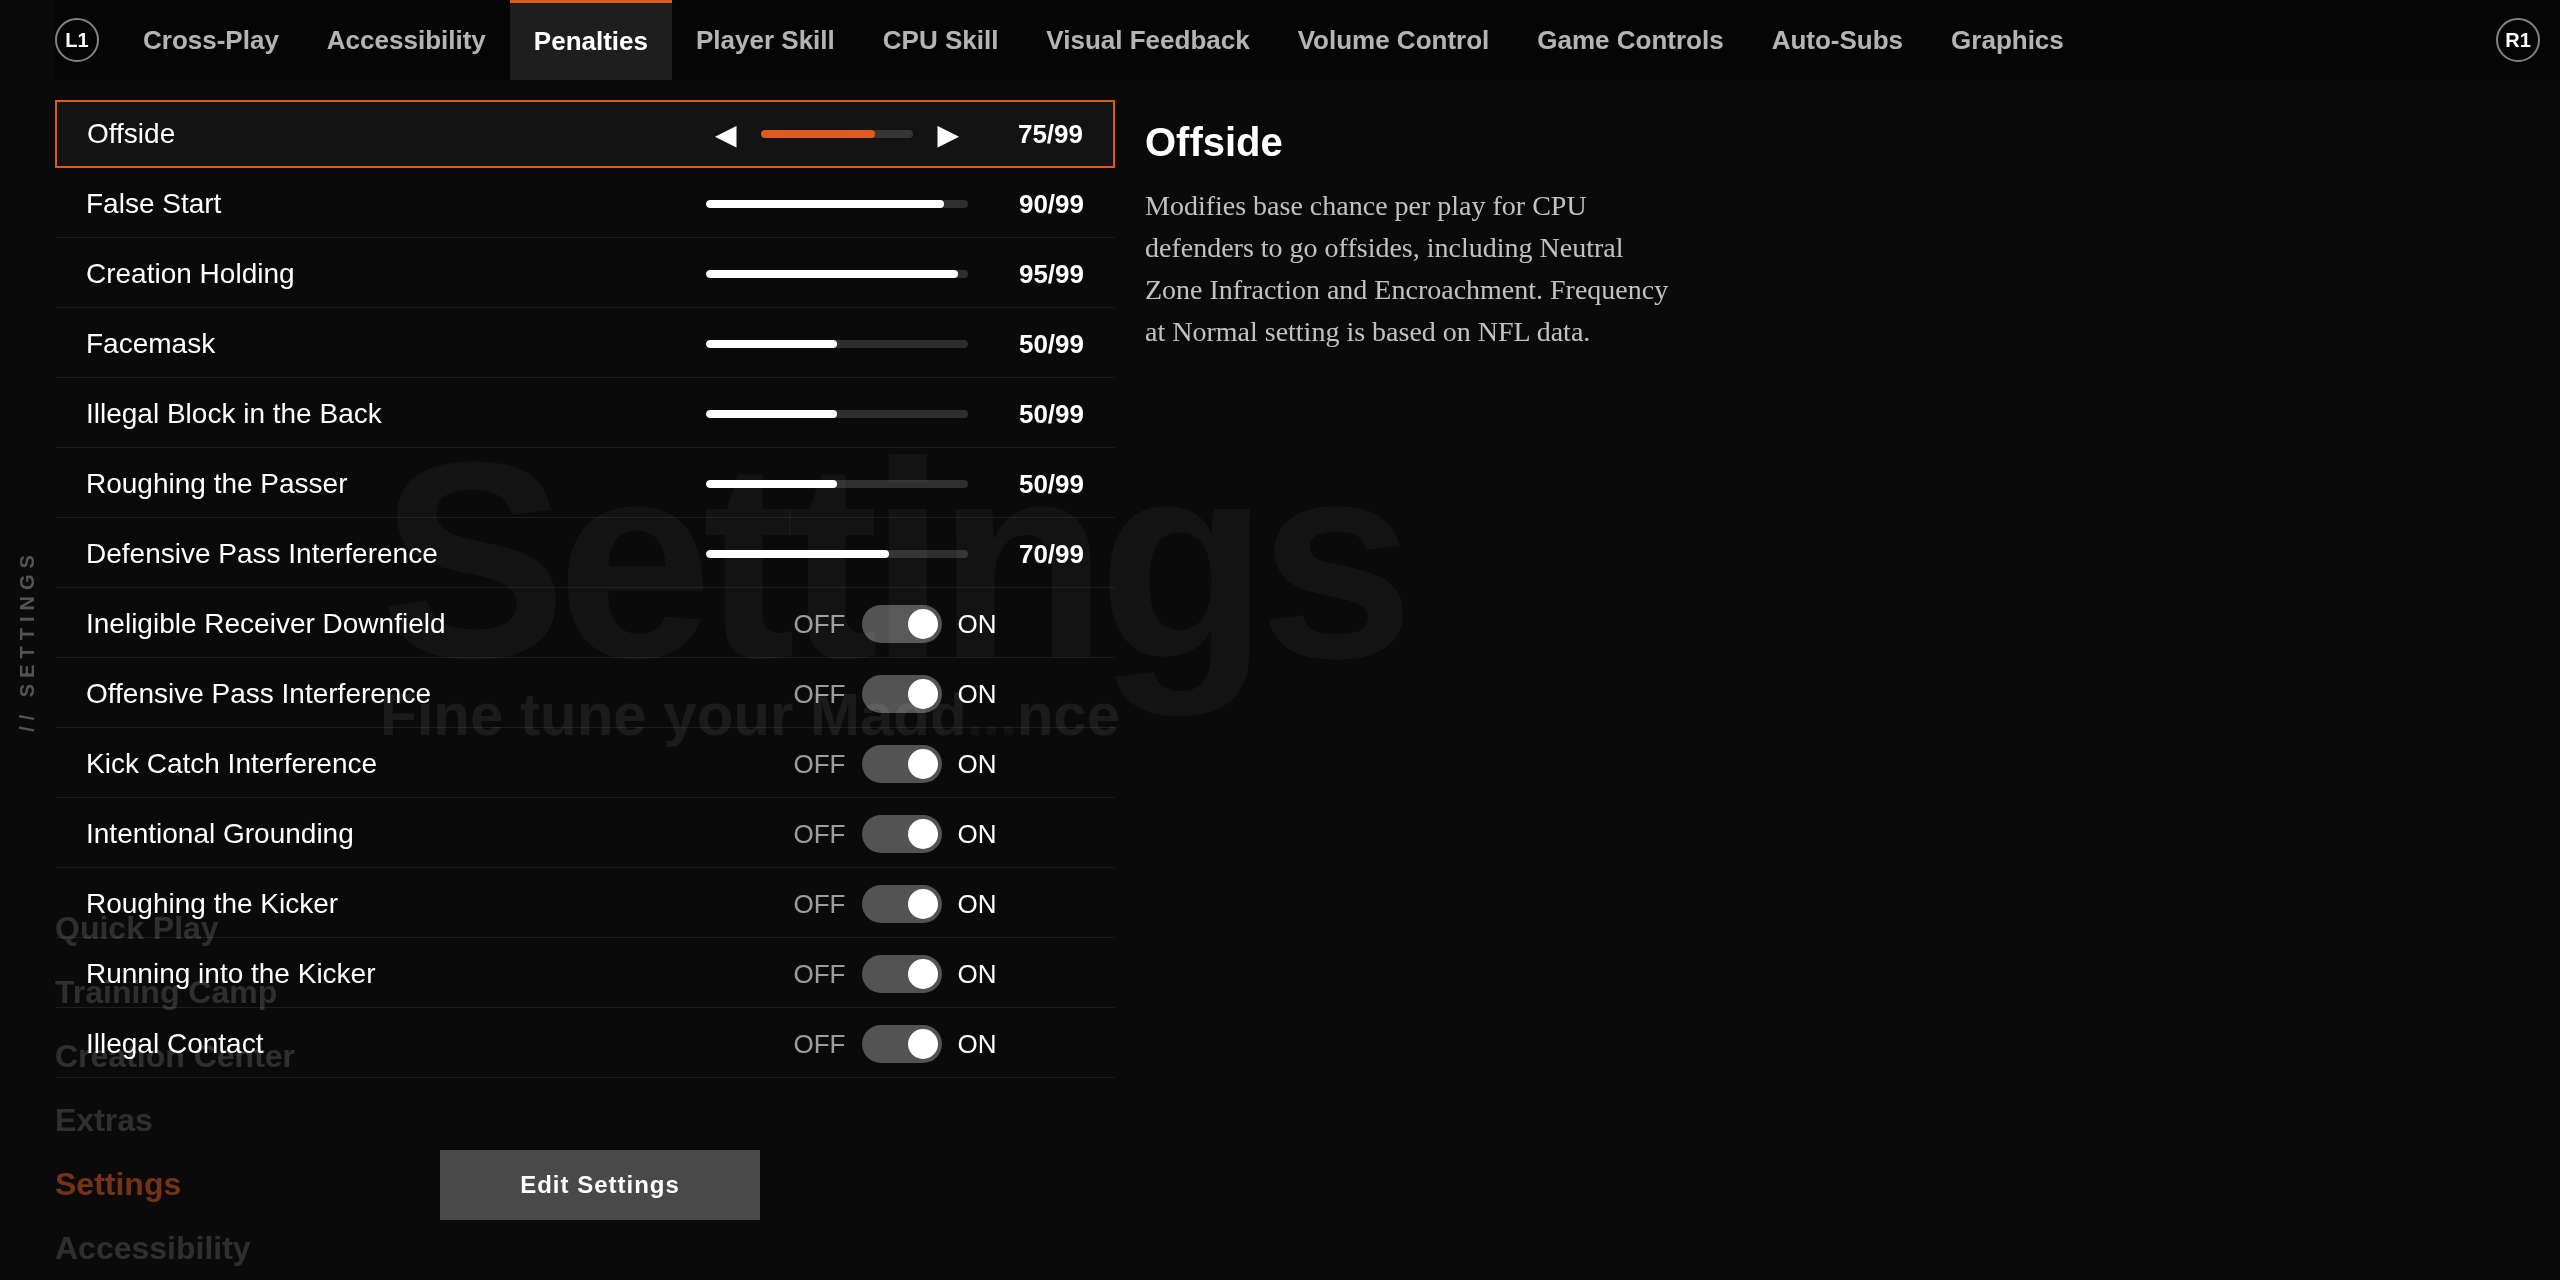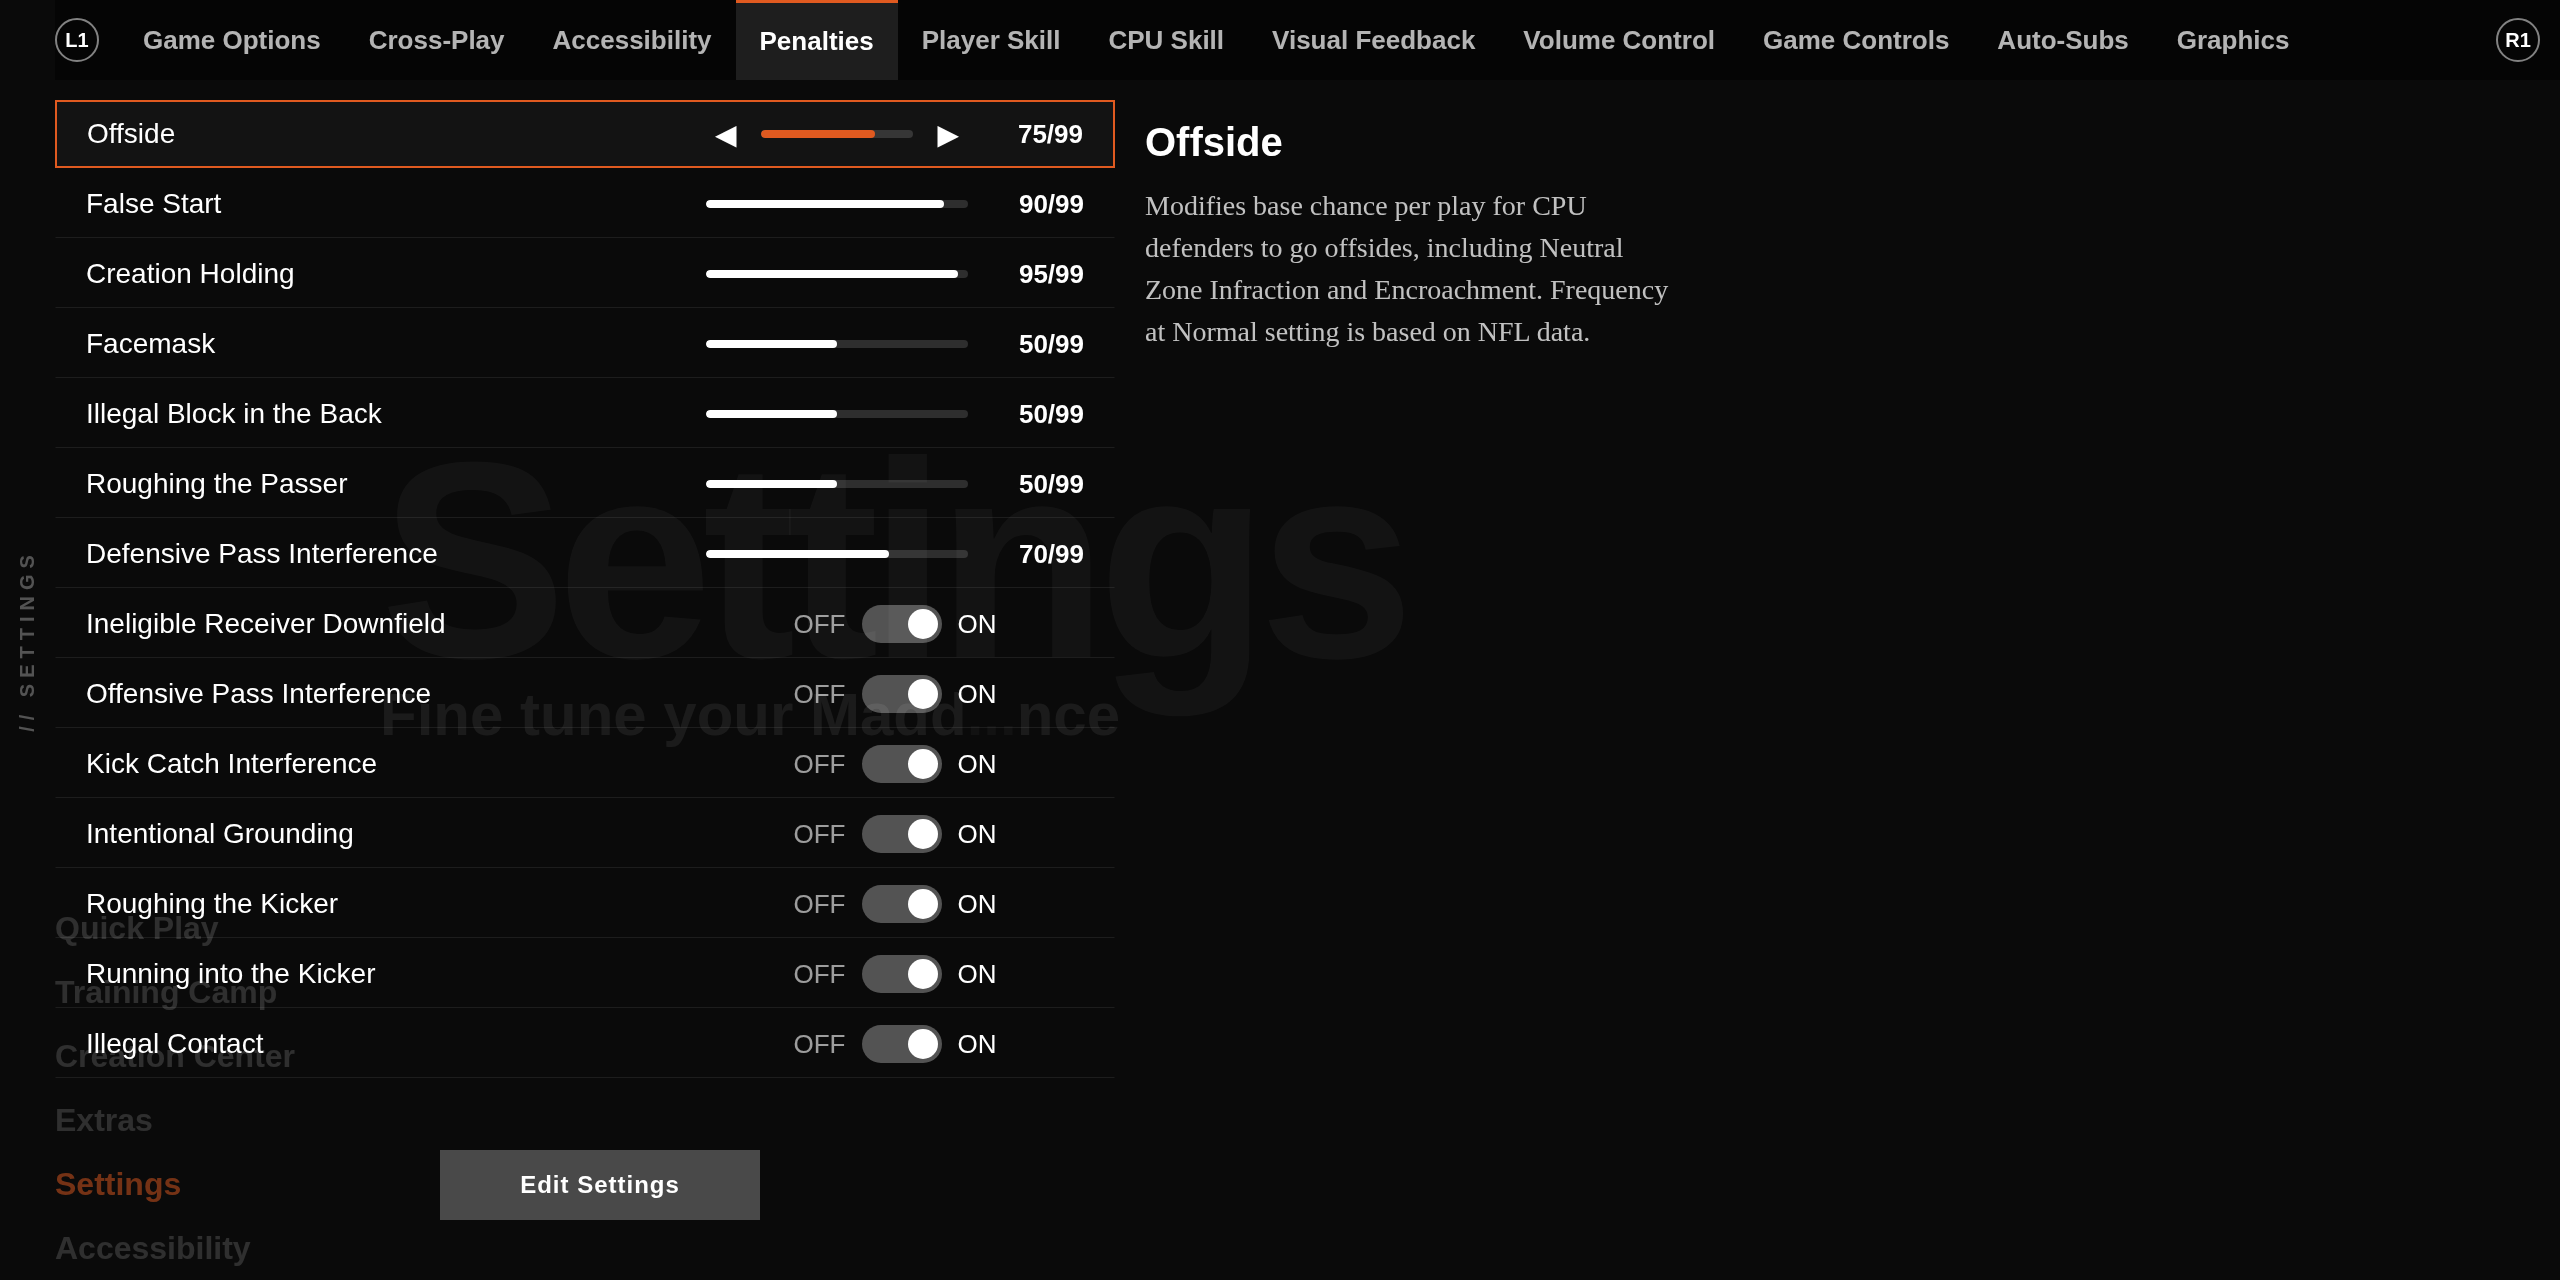--- a/index.html
+++ b/index.html
@@ -325,21 +325,20 @@
 </div>
 
 <div class="sidebar">
   <span class="sidebar-text">// SETTINGS</span>
 </div>
 
 <nav class="top-nav">
   <div class="nav-badge">L1</div>
 
   <div id="nav-items-container" style="display:flex;align-items:center;height:100%;">
-      <div class="nav-item">Game Options</div>
       <div class="nav-item">Cross-Play</div>
       <div class="nav-item">Accessibility</div>
       <div class="nav-item active">Penalties</div>
       <div class="nav-item">Player Skill</div>
       <div class="nav-item">CPU Skill</div>
       <div class="nav-item">Visual Feedback</div>
       <div class="nav-item">Volume Control</div>
       <div class="nav-item">Game Controls</div>
       <div class="nav-item">Auto-Subs</div>
       <div class="nav-item">Graphics</div>

